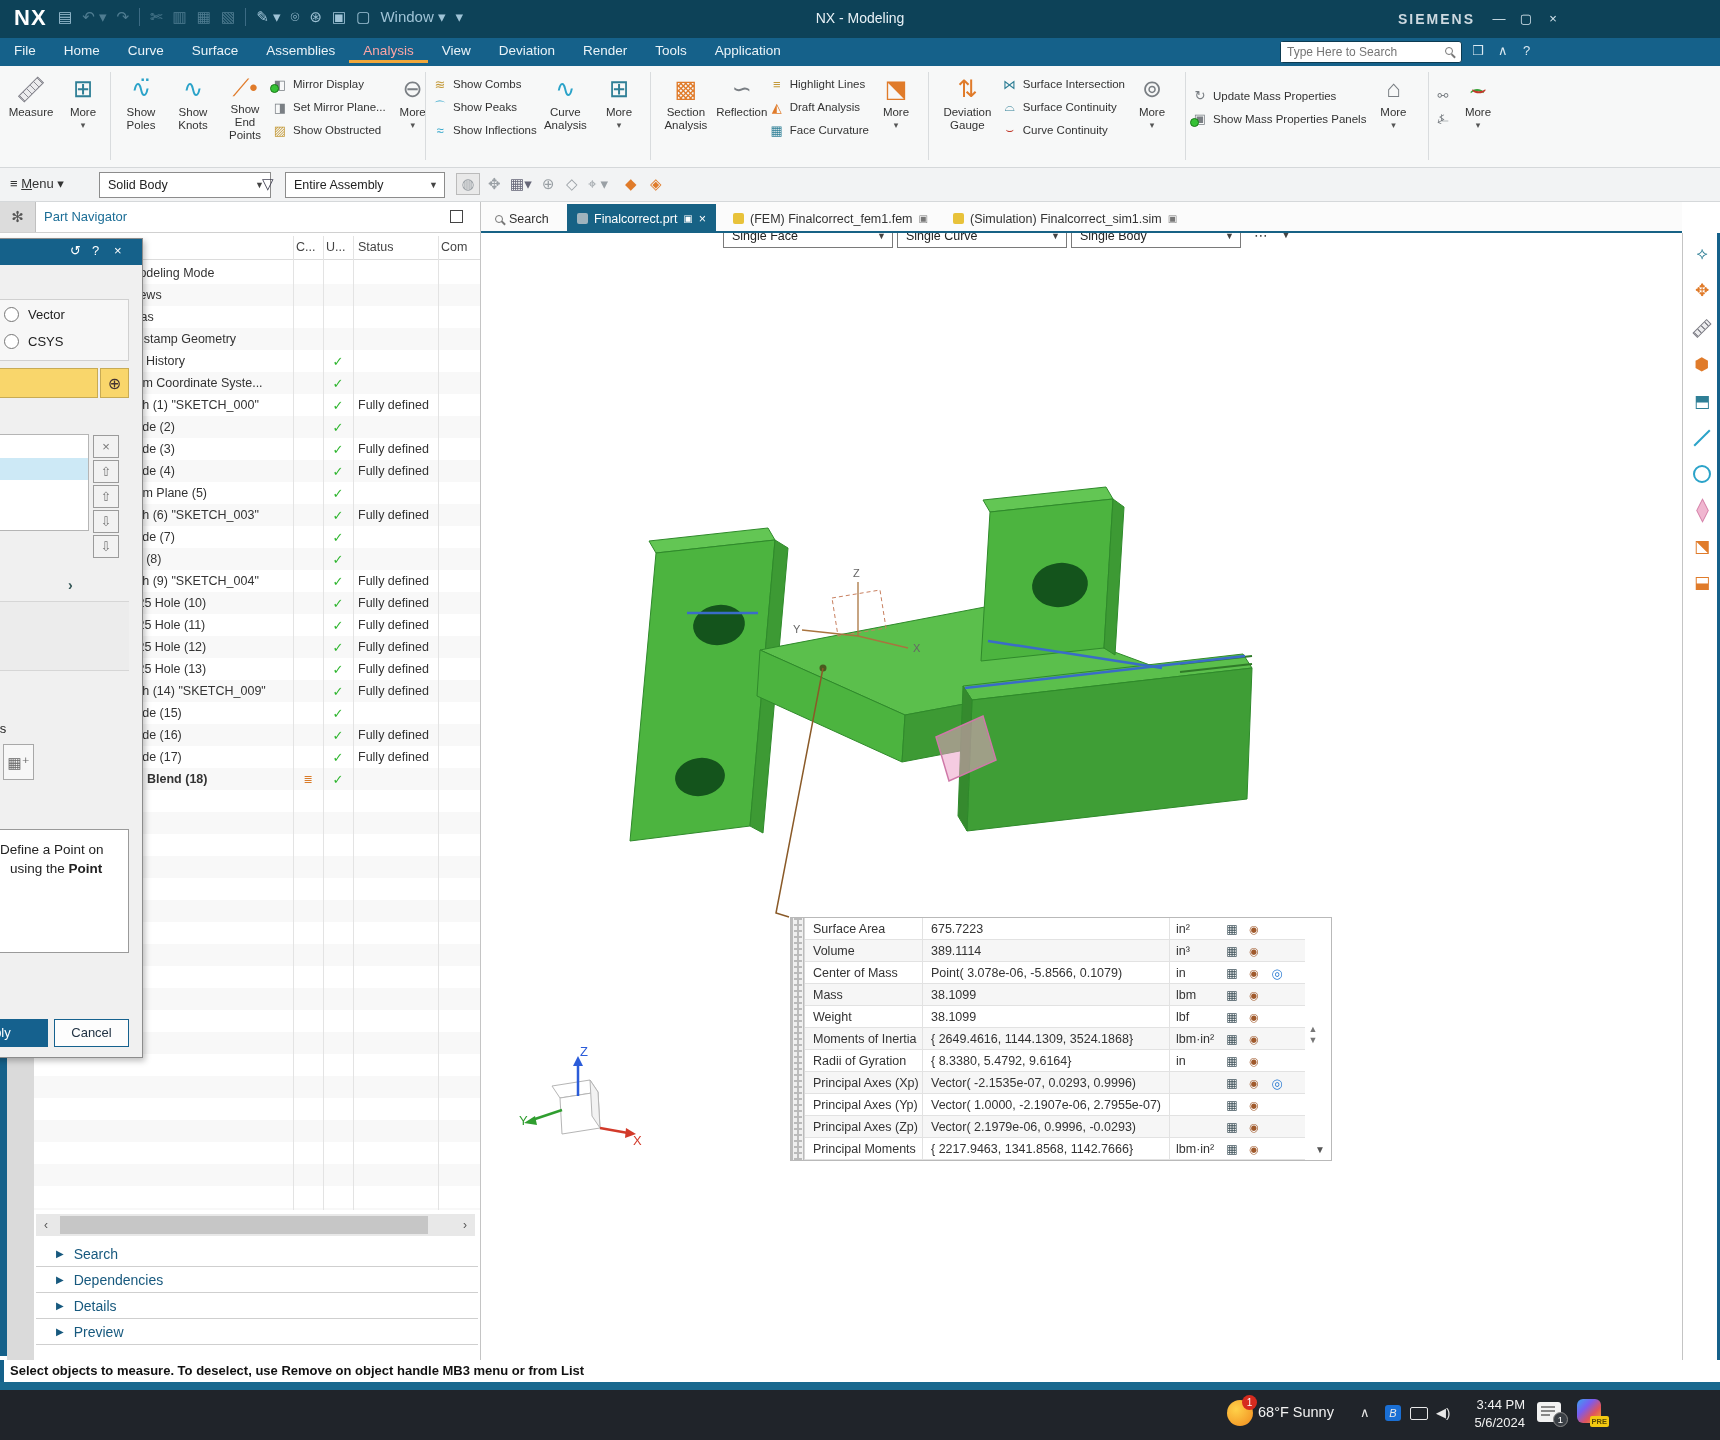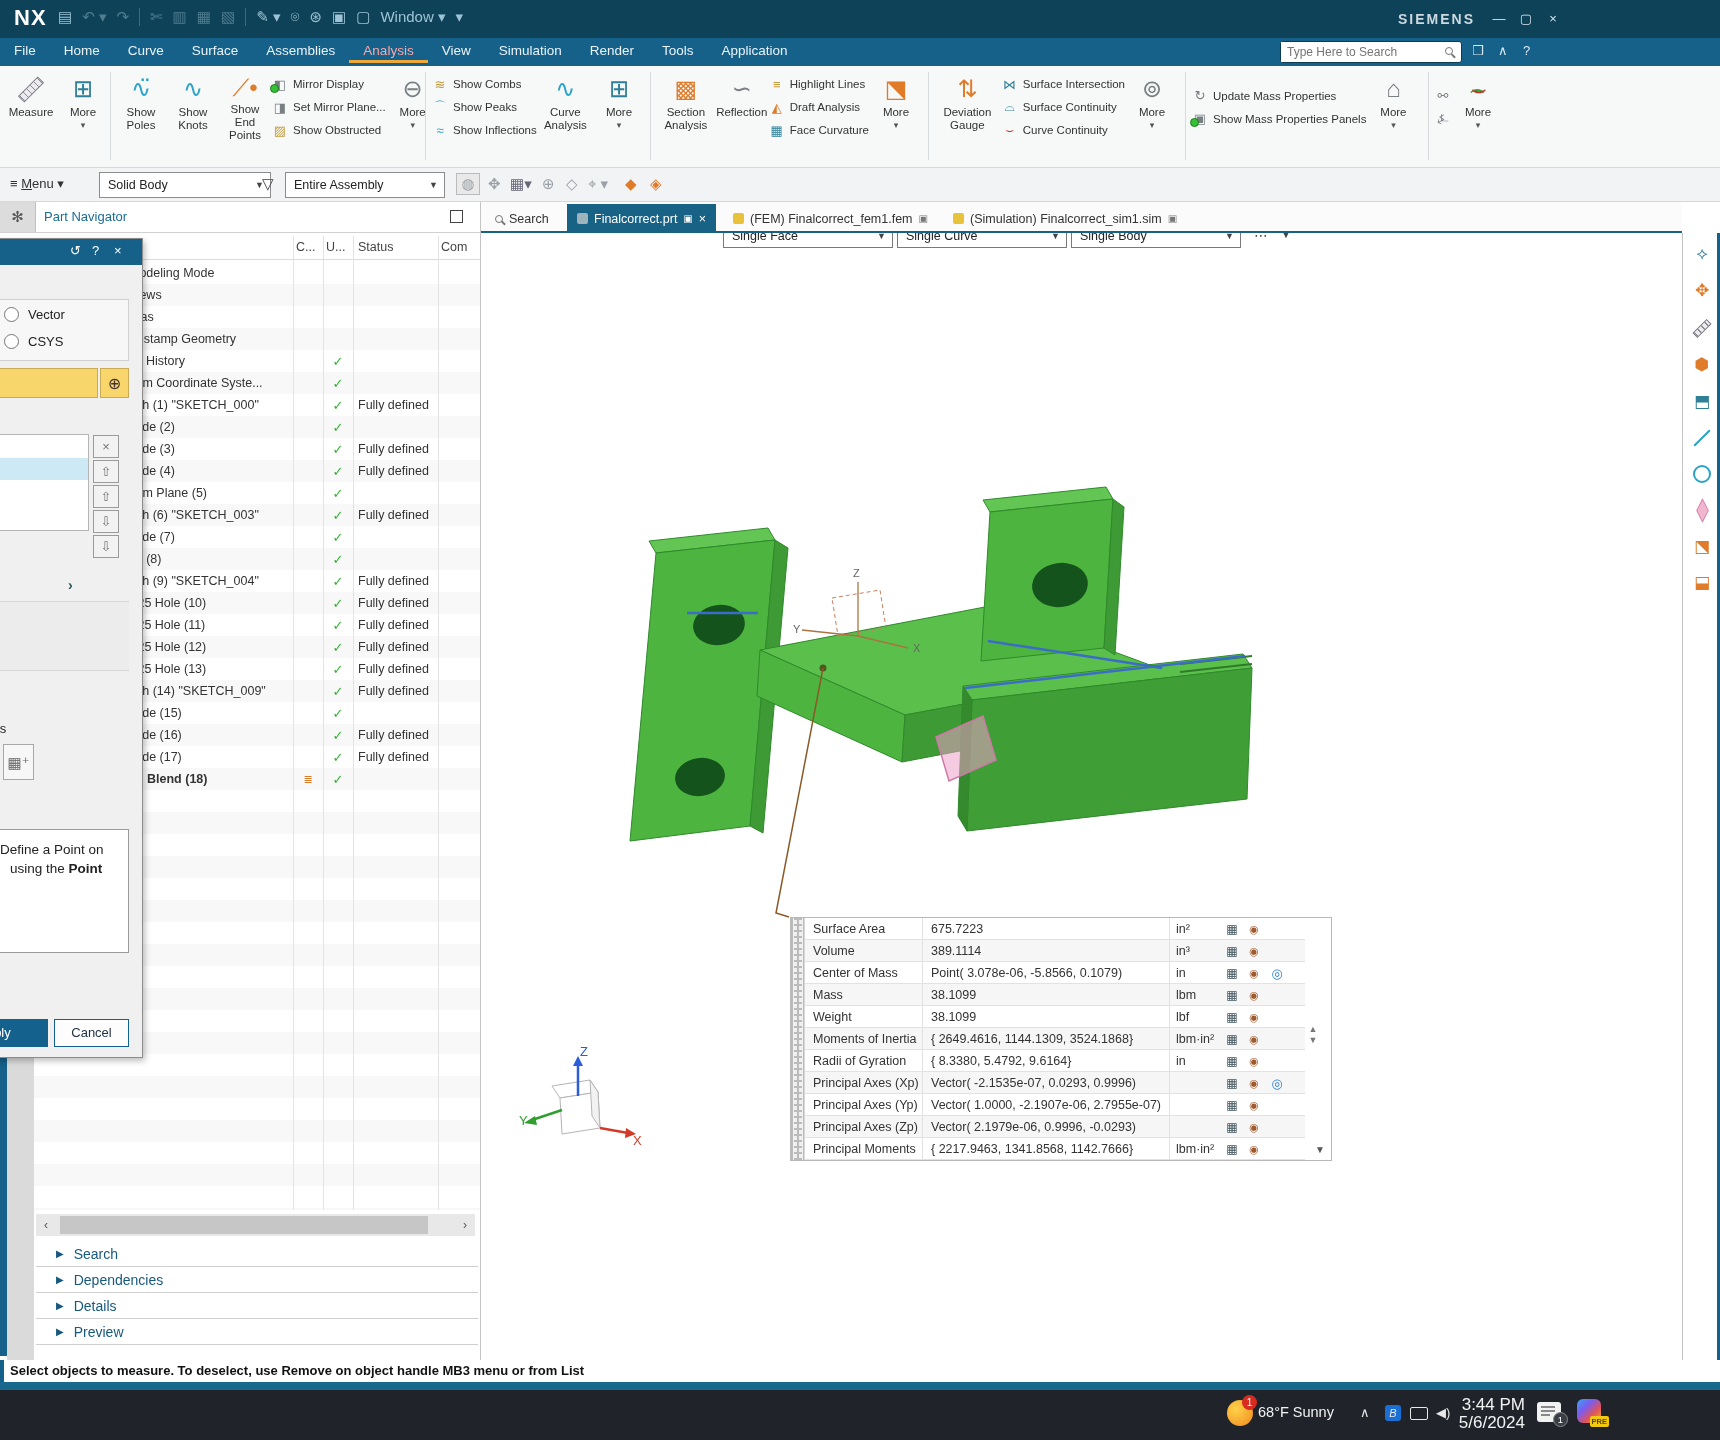--- a/index.html
+++ b/index.html
@@ -144,21 +144,21 @@
 
   
   #statusbar { position:absolute; left:0; top:1360px; width:1720px; height:22px; background:#fff; border-left:4px solid #15618a; }
   #statusbar .msg { position:absolute; left:6px; top:3px; font-weight:bold; font-size:13px; color:#111; }
   #tealstrip { position:absolute; left:0; top:1382px; width:1720px; height:8px; background:#19688e; }
   #taskbar { position:absolute; left:0; top:1390px; width:1720px; height:50px; background:#20242a; color:#eee; }
   .sun { position:absolute; left:1227px; top:10px; width:26px; height:26px; border-radius:50%; background:radial-gradient(circle at 35% 35%,#ffd24a,#f08a1d); }
   .badge { position:absolute; width:15px; height:15px; border-radius:50%; background:#d62b1f; color:#fff; font-size:10px; text-align:center; line-height:15px; }
   #wtxt { position:absolute; left:1258px; top:14px; font-size:14.5px; color:#f2f2f2; }
   .trayico { position:absolute; top:15px; color:#e8e8e8; font-size:13px; }
-  #clock { position:absolute; left:1455px; top:6px; width:70px; text-align:right; font-size:17px; line-height:18px; color:#f2f2f2; }
+  #clock { position:absolute; left:1455px; top:6px; width:70px; text-align:right; font-size:13px; line-height:18px; color:#f2f2f2; }
   #notif { position:absolute; left:1537px; top:12px; width:24px; height:20px; background:#f2f2f2; border-radius:3px; }
   #notif i { position:absolute; left:4px; height:2px; background:#888; }
   #notif .badge2 { position:absolute; right:-7px; bottom:-5px; width:15px; height:15px; border-radius:50%; background:#3a3f45; border:1px solid #888; color:#fff; font-size:9.5px; text-align:center; line-height:14px; }
   #copilot { position:absolute; left:1577px; top:9px; width:24px; height:24px; border-radius:6px; background:linear-gradient(135deg,#3aa3f0 0%,#7a5cf0 35%,#e0535c 65%,#f2b01e 100%); }
   #copilot .pre { position:absolute; right:-8px; bottom:-4px; background:#f2c811; color:#5b4a00; font-size:7.5px; font-weight:bold; padding:1px 2px; border-radius:2px; }
 </style>
 </head>
 <body>
 
 <div id="titlebar">
@@ -174,35 +174,36 @@
     <span class="dim">▧</span>
     <span class="sep"></span>
     <span>✎ ▾</span>
     <span>⌾</span>
     <span>⊛</span>
     <span>▣</span>
     <span>▢</span>
     <span><span>Window</span> ▾</span>
     <span>▾</span>
   </div>
+  <div class="apptitle">NX - Modeling</div>
   <span class="brand">SIEMENS</span>
   <span class="winbtn" style="left:1488px;">—</span>
   <span class="winbtn" style="left:1515px;">▢</span>
   <span class="winbtn" style="left:1542px;">×</span>
 </div>
 
 <div id="menubar">
   <span class="mitem">File</span>
   <span class="mitem">Home</span>
   <span class="mitem">Curve</span>
   <span class="mitem">Surface</span>
   <span class="mitem">Assemblies</span>
   <span class="mitem active">Analysis</span>
   <span class="mitem">View</span>
-  <span class="mitem">Simulation</span>
+  <span class="mitem">Deviation</span>
   <span class="mitem">Render</span>
   <span class="mitem">Tools</span>
   <span class="mitem">Application</span>
   <span id="srchbox">
     <input placeholder="Type Here to Search" style="">
     <span class="lens" style="position:absolute;right:8px;top:5px;"></span>
   </span>
   <span class="menu-ico" style="left:1472px;">❒</span>
   <span class="menu-ico" style="left:1498px;">∧</span>
   <span class="menu-ico" style="left:1523px;">?</span>

